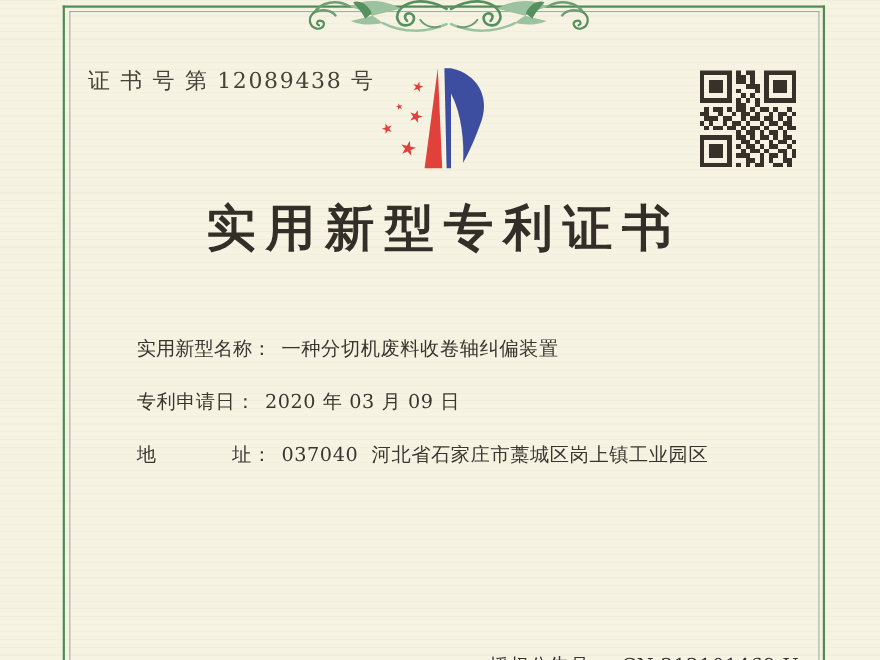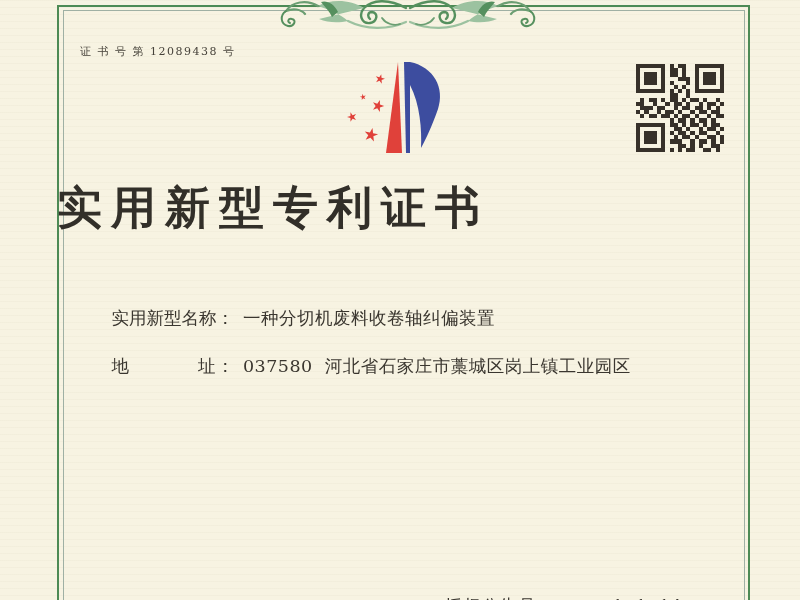--- a/index.html
+++ b/index.html
@@ -9,28 +9,28 @@
     background-image:repeating-linear-gradient(180deg, rgba(120,110,70,0.035) 0 1px, rgba(0,0,0,0) 1px 7px);
     font-family:"DejaVu Serif","Liberation Serif",serif;
     color:#3a362f;
   }
   
   .frame-outer{position:absolute;left:57px;top:5px;width:693px;height:640px;
     border:2.5px solid #4d8a55;border-bottom:none;box-sizing:border-box;}
   .frame-inner{position:absolute;left:63px;top:10px;width:682px;height:640px;
     border:1.3px solid #9fb0a4;border-bottom:none;box-sizing:border-box;}
   .ornament{position:absolute;left:278px;top:-4px;width:260px;height:40px;}
-  .cert-no{position:absolute;left:80px;top:44px;font-size:11px;letter-spacing:1.5px;color:#46423a;}
+  .cert-no{position:absolute;left:80px;top:60px;font-size:20px;letter-spacing:1.5px;color:#46423a;}
   .logo{position:absolute;left:335px;top:52px;width:115px;height:112px;}
   .qr{position:absolute;left:636px;top:64px;width:88px;height:88px;}
   #qr-svg{width:88px;height:88px;shape-rendering:crispEdges;}
   #qr-svg rect{fill:#37312a;}
-  .title{position:absolute;left:57px;top:180px;width:693px;
+  .title{position:absolute;left:57px;top:180px;width:693px;text-align:center;
     font-size:45px;font-weight:700;letter-spacing:9px;color:#322f29;line-height:56px;}
-  .fields{position:absolute;left:78px;top:285px;right:40px;font-size:17.5px;}
+  .fields{position:absolute;left:91px;top:285px;right:40px;font-size:17.5px;}
   .row{height:48px;line-height:22px;white-space:pre;}
   .flabel{display:inline-block;vertical-align:top;text-align:justify;text-align-last:justify;}
   .w6{width:104px;}
   .w5{width:89px;}
   .colon{margin:0 9px 0 1px;}
   .fvalue{letter-spacing:0.5px;}
   .footer-row{position:absolute;left:82px;top:573px;right:40px;font-size:17.5px;line-height:22px;white-space:pre;}
   .footer-pair{letter-spacing:0.5px;}
   .footer-right{position:absolute;left:326px;top:0;}
   .fl-label{letter-spacing:1px;}
@@ -320,21 +320,24 @@
       </svg>
   </div>
 
   <div class="title">实用新型专利证书</div>
 
   <div class="fields">
     <div class="row">
       <span class="flabel w6">实用新型名称</span><span class="colon">：</span><span class="fvalue">一种分切机废料收卷轴纠偏装置</span>
     </div>
     <div class="row">
-      <span class="flabel w6">地址</span><span class="colon">：</span><span class="fvalue">037580  河北省石家庄市藁城区岗上镇工业园区</span>
+      <span class="flabel w5">专利申请日</span><span class="colon">：</span><span class="fvalue">2020 年 03 月 09 日</span>
+    </div>
+    <div class="row">
+      <span class="flabel w6">地址</span><span class="colon">：</span><span class="fvalue">037040  河北省石家庄市藁城区岗上镇工业园区</span>
     </div>
   </div>
 
   <div class="footer-row">
     
     <span class="footer-pair footer-right">
       <span class="fl-label">授权公告号</span><span class="colon">：</span><span>CN 212101469 U</span>
     </span>
   </div>
 

